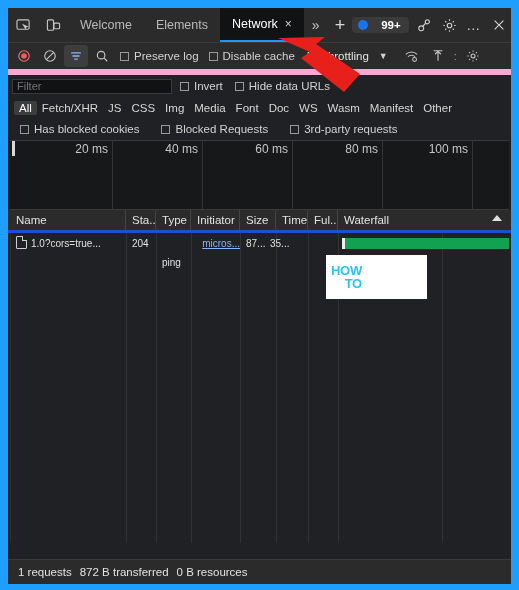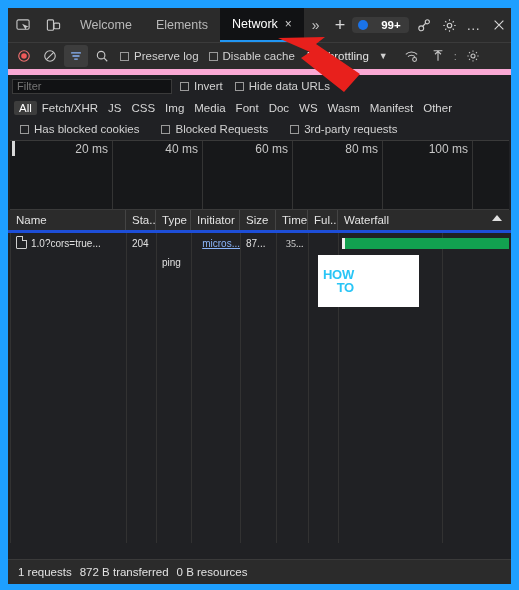--- a/index.html
+++ b/index.html
@@ -316,27 +316,27 @@
     <div class="row">
       <div class="cell" style="left:2px;width:116px;">
         <span class="docicon"></span><span>1.0?cors=true...</span>
       </div>
       <div class="cell" style="left:118px;width:30px;">204</div>
       <div class="cell" style="left:148px;width:35px;margin-top:19px;">ping</div>
       <div class="cell init" style="left:183px;width:49px;text-align:right;">
         <a href="#">micros...</a>
       </div>
       <div class="cell" style="left:232px;width:36px;">87...</div>
-      <div class="cell" style="left:272px;width:32px;font-family:Liberation Serif, serif;">35...</div>
+      <div class="cell" style="left:256px;width:32px;">35...</div>
       <div class="cell" style="left:300px;width:30px;"></div>
       <div class="wf-marker" style="left:334px;"></div>
       <div class="wf-bar" style="left:337px;width:164px;"></div>
     </div>
 
-    <div class="wm" style="left:310px;top:22px;width:101px;height:52px;gap:16px;">
+    <div class="wm" style="left:318px;top:22px;width:101px;height:44px;gap:16px;">
       <div class="howto">
         <span>HOW</span>
         <span>TO</span>
       </div>
     </div>
   </div>
 
   <div class="statusbar">
     <span>1 requests</span>
     <span>872 B transferred</span>

